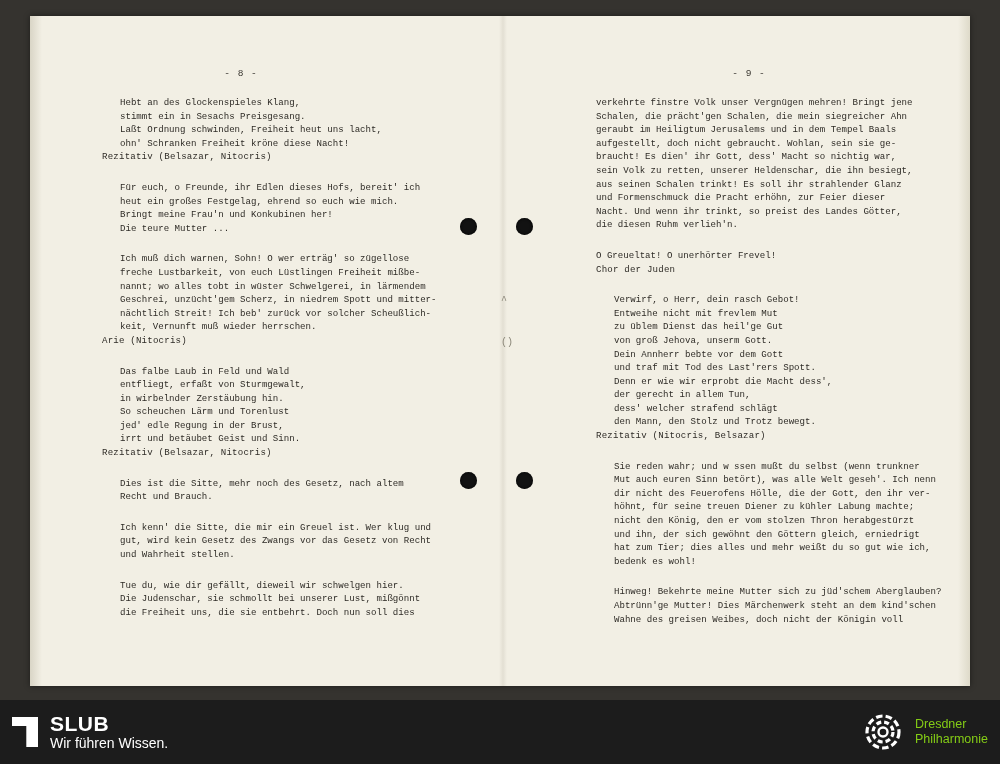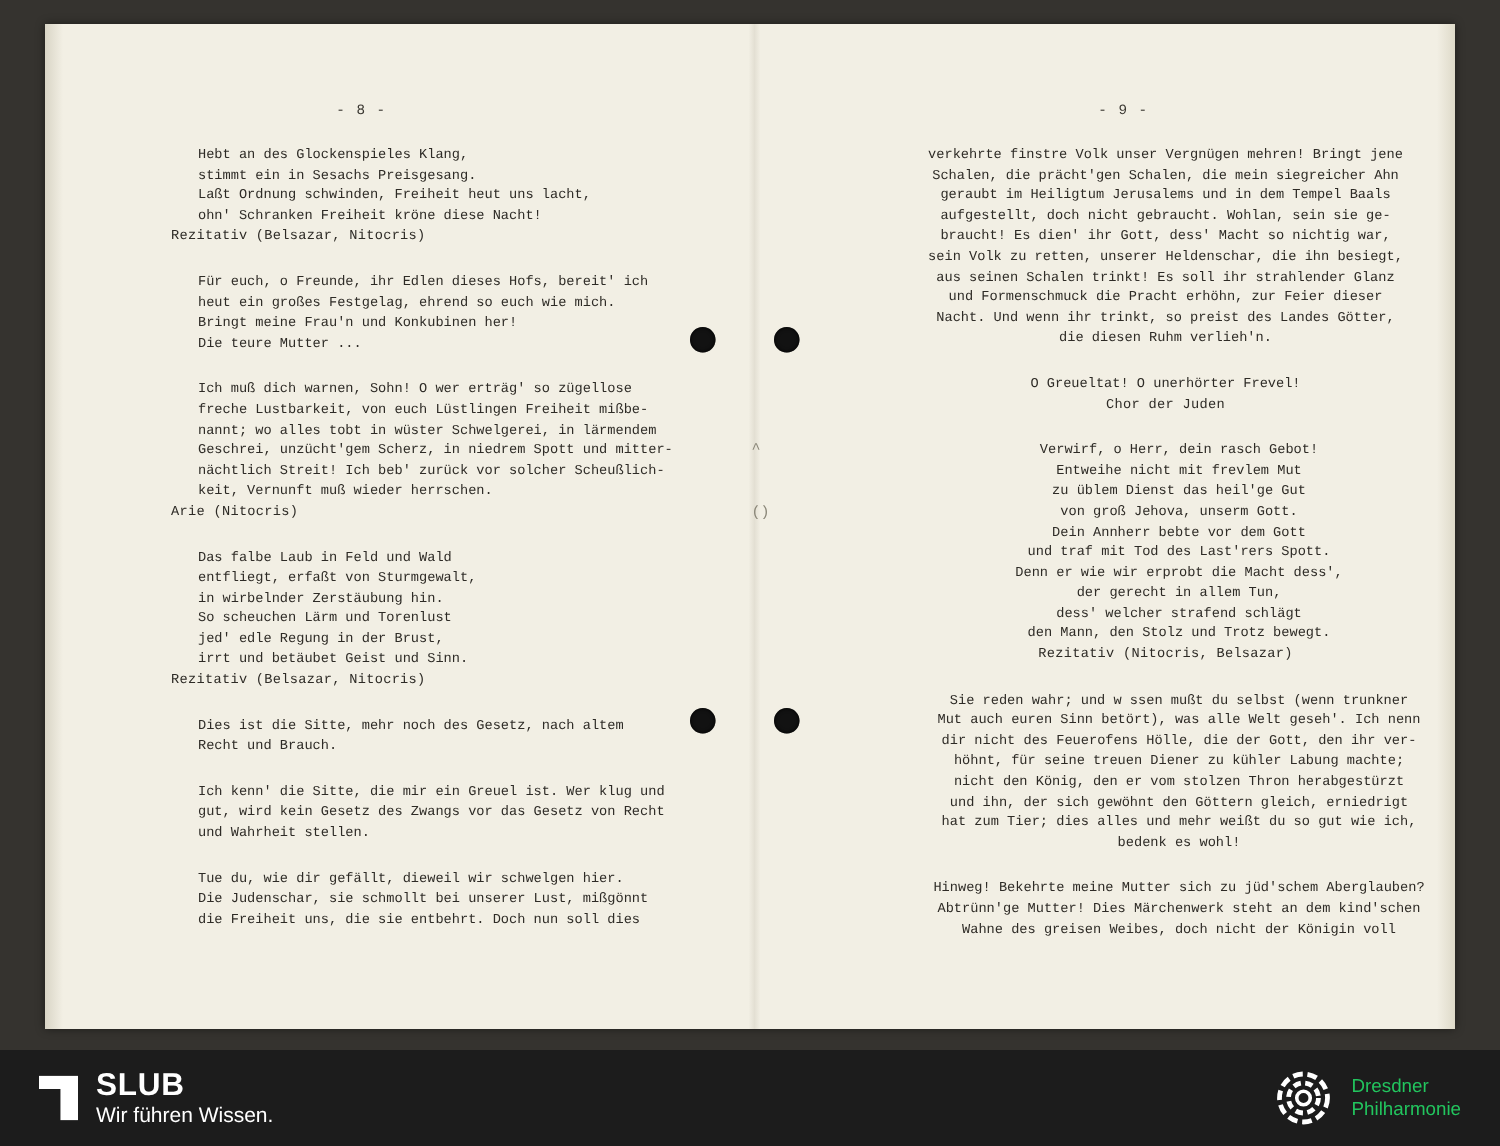--- a/index.html
+++ b/index.html
@@ -63,22 +63,22 @@
   .page.right .folio { transform: translateX(14px); }
 
   .col {
     position: absolute;
     top: 80px;
     font-size: 9.1px;
     line-height: 13.6px;
     color: #2e2b26;
     white-space: pre-wrap;
   }
-  .page.left .col { left: 84px; width: 370px; }
-  .page.right .col { left: 96px; width: 362px; text-align: center; }
+  .page.left .col { left: 72px; width: 370px; }
+  .page.right .col { left: 96px; width: 362px; }
   .heading {
     margin-bottom: 2px;
     letter-spacing: 0.2px;
   }
   .stanza { margin-left: 18px; margin-top: 17px; }
   .stanza.first { margin-top: 0; }
   .stanza.nomargin { margin-left: 0; }
   .line { white-space: pre; }
 
   
@@ -106,40 +106,40 @@
 
   
   .footer {
     position: absolute;
     left: 0; bottom: 0;
     width: 1000px; height: 64px;
     background: #1c1c1c;
     display: flex;
     align-items: center;
     justify-content: space-between;
-    padding: 0 26px;
+    padding: 0 12px;
   }
   .slub {
     display: flex; align-items: center; gap: 12px;
   }
   .slub-mark {
     width: 26px; height: 30px;
     background: #ffffff;
     clip-path: polygon(0 0, 100% 0, 100% 100%, 55% 100%, 55% 30%, 0 30%);
   }
   .slub-text { color: #ffffff; font-family: "Liberation Sans", sans-serif; }
   .slub-title {
     font-size: 21px; font-weight: 700; letter-spacing: 0.5px; line-height: 22px;
   }
   .slub-sub { font-size: 14px; line-height: 16px; font-weight: 400; }
   .dp {
     display: flex; align-items: center; gap: 12px;
   }
   .dp-logo { width: 40px; height: 40px; }
-  .dp-text { color: #22c55e; font-family: "Liberation Sans", sans-serif; font-size: 12.5px; line-height: 15px; }
+  .dp-text { color: #84cc16; font-family: "Liberation Sans", sans-serif; font-size: 12.5px; line-height: 15px; }
 </style>
 </head>
 <body>
 
 <div id="viewer">
   <div class="scan-bg"></div>
 
   <div class="spread">
     <div class="paper-edge-left"></div>
     <div class="paper-edge-right"></div>

